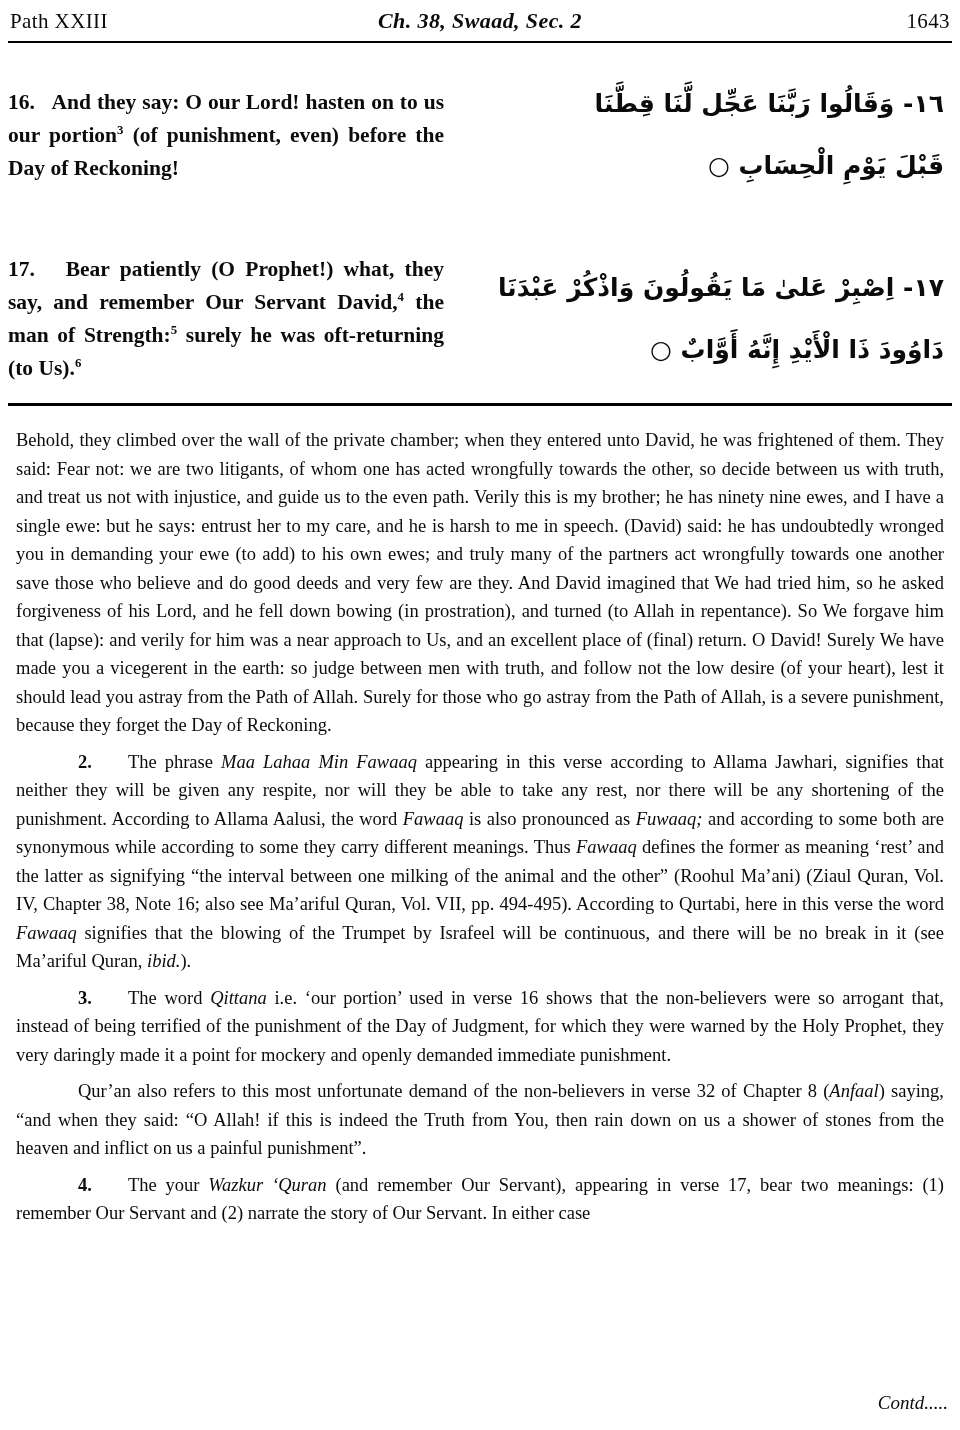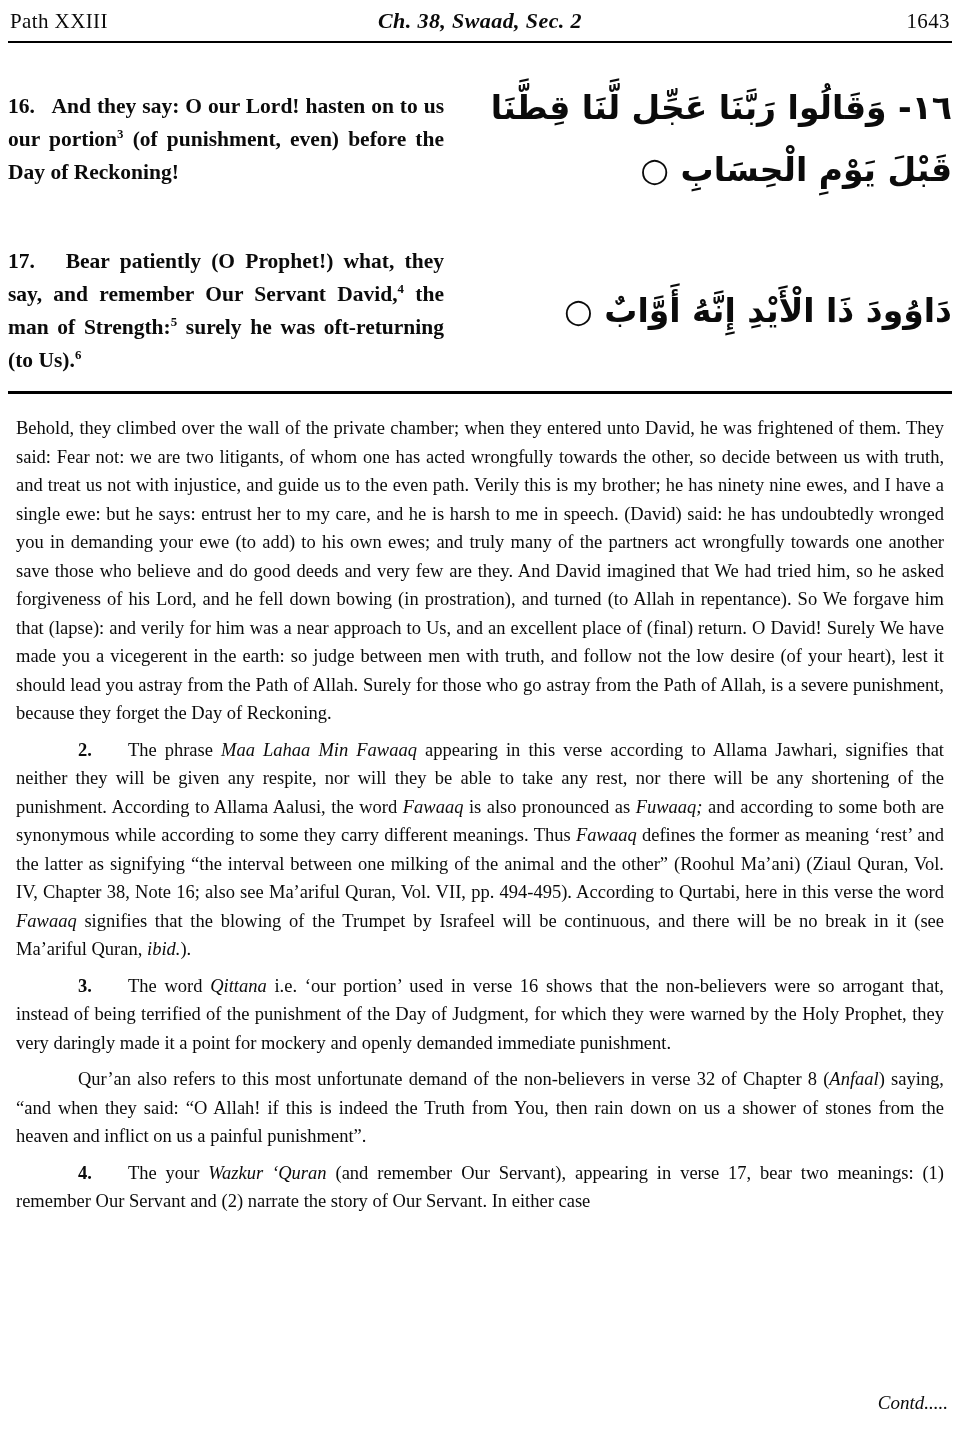--- a/index.html
+++ b/index.html
@@ -17,36 +17,36 @@
     font-size: 21px; letter-spacing: 0.4px;
     padding: 0 2px 7px 2px;
   }
   .page-header .hleft  { flex: 1; text-align: left; }
   .page-header .hcenter { flex: 0 0 auto; font-style: italic; font-weight: bold; font-size: 22px; }
   .page-header .hright { flex: 1; text-align: right; }
 
   .rule-thin  { border-top: 2px solid #000; }
   .rule-thick { border-top: 3px solid #000; margin-top: 14px; }
 
-  .verses { padding-top: 34px; }
+  .verses { padding-top: 22px; }
   .verse-row { display: flex; justify-content: space-between; align-items: center; }
   .verse-row + .verse-row { margin-top: 44px; }
 
   .english {
     width: 436px; margin: 0;
     font-weight: bold; font-size: 21.5px; line-height: 33px;
     text-align: justify;
   }
   .seg-sup { vertical-align: super; font-size: 60%; line-height: 0; }
 
   .arabic {
-    width: 335px; margin: 0;
+    width: 335px; margin: 8px;
     direction: rtl; text-align: right;
     font-family: "DejaVu Sans", sans-serif;
-    font-weight: bold; font-size: 33px; line-height: 62px;
+    font-weight: bold; font-size: 25px; line-height: 62px;
   }
   .aline { white-space: nowrap; }
 
   .commentary {
     padding-top: 12px;
     font-size: 18.5px; line-height: 28.5px;
     text-align: justify;
   }
   .para { margin: 8px; }
   .para.indent { text-indent: 62px; }
@@ -77,20 +77,21 @@
       <p class="english"><span>16.&nbsp;&nbsp; And they say: O our Lord! hasten on to us our portion</span><span class="seg-sup">3</span><span> (of punishment, even) before the Day of Reckoning!</span></p>
       <div class="arabic">
         <div class="aline">١٦- وَقَالُوا رَبَّنَا عَجِّل لَّنَا قِطَّنَا</div>
         <div class="aline">قَبْلَ يَوْمِ الْحِسَابِ ○</div>
       </div>
     </div>
 
     <div class="verse-row">
       <p class="english"><span>17.&nbsp;&nbsp; Bear patiently (O Prophet!) what, they say, and remember Our Servant David,</span><span class="seg-sup">4</span><span> the man of Strength:</span><span class="seg-sup">5</span><span> surely he was oft-returning (to Us).</span><span class="seg-sup">6</span></p>
       <div class="arabic">
+        <div class="aline">١٧- اِصْبِرْ عَلىٰ مَا يَقُولُونَ وَاذْكُرْ عَبْدَنَا</div>
         <div class="aline">دَاوُودَ ذَا الْأَيْدِ إِنَّهُ أَوَّابٌ ○</div>
       </div>
     </div>
 
   </section>
 
   <div class="rule-thick"></div>
 
   <section class="commentary">
     <p class="para"><span>Behold, they climbed over the wall of the private chamber; when they entered unto David, he was frightened of them. They said: Fear not: we are two litigants, of whom one has acted wrongfully towards the other, so decide between us with truth, and treat us not with injustice, and guide us to the even path. Verily this is my brother; he has ninety nine ewes, and I have a single ewe: but he says: entrust her to my care, and he is harsh to me in speech. (David) said: he has undoubtedly wronged you in demanding your ewe (to add) to his own ewes; and truly many of the partners act wrongfully towards one another save those who believe and do good deeds and very few are they. And David imagined that We had tried him, so he asked forgiveness of his Lord, and he fell down bowing (in prostration), and turned (to Allah in repentance). So We forgave him that (lapse): and verily for him was a near approach to Us, and an excellent place of (final) return. O David! Surely We have made you a vicegerent in the earth: so judge between men with truth, and follow not the low desire (of your heart), lest it should lead you astray from the Path of Allah. Surely for those who go astray from the Path of Allah, is a severe punishment, because they forget the Day of Reckoning.</span></p>

